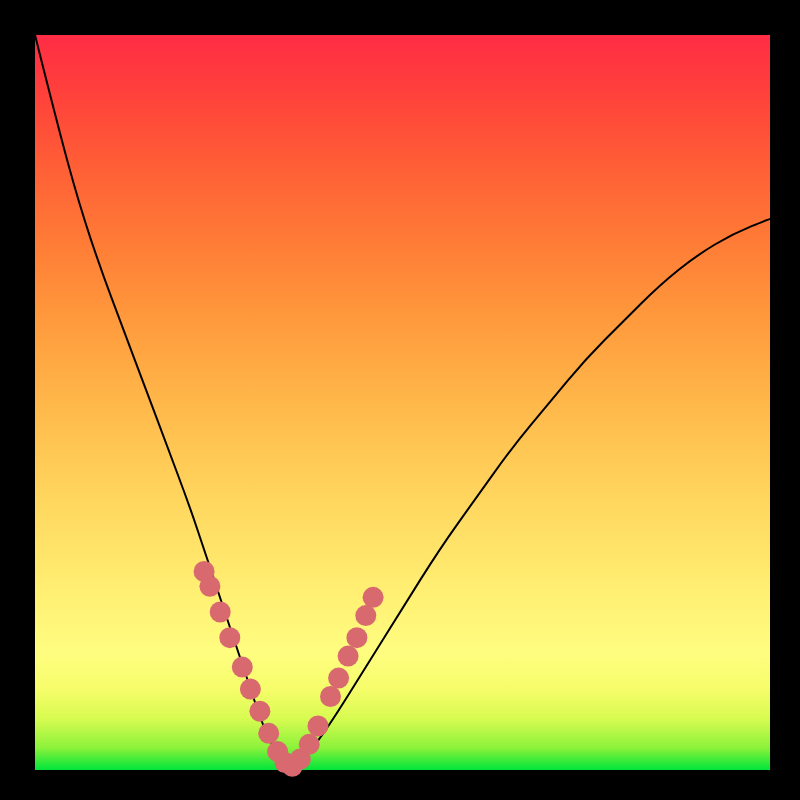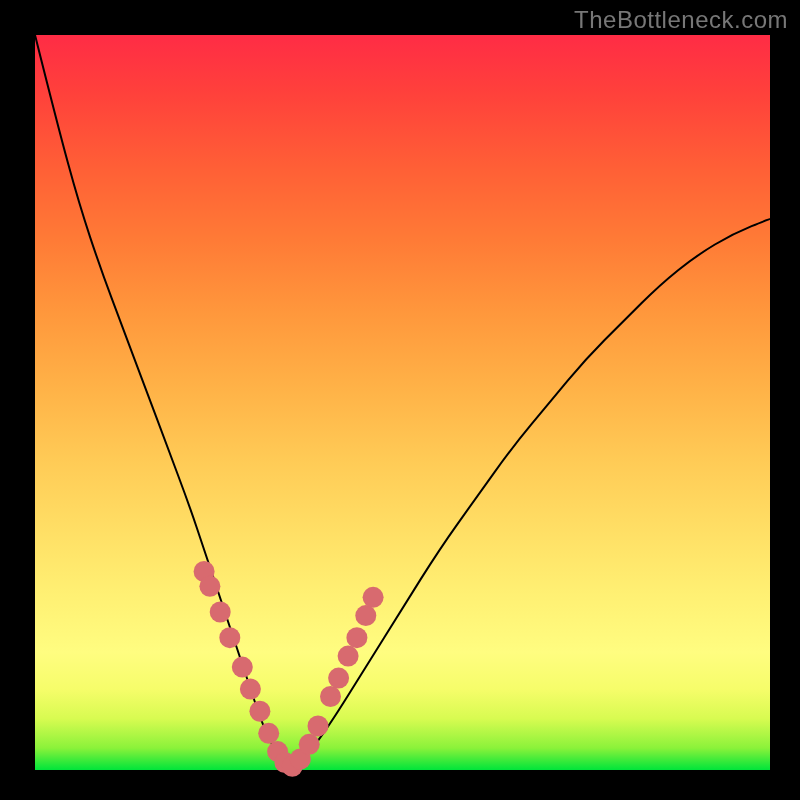--- a/index.html
+++ b/index.html
@@ -99,14 +99,13 @@
           <circle cx="283.0" cy="690.9" r="10.5" class="dot"></circle>
           <circle cx="295.5" cy="661.5" r="10.5" class="dot"></circle>
           <circle cx="303.6" cy="643.1" r="10.5" class="dot"></circle>
           <circle cx="313.1" cy="621.1" r="10.5" class="dot"></circle>
           <circle cx="321.9" cy="602.7" r="10.5" class="dot"></circle>
           <circle cx="330.8" cy="580.6" r="10.5" class="dot"></circle>
           <circle cx="338.1" cy="562.3" r="10.5" class="dot"></circle>
         </g>
     </svg>
   </div>
-  <div class="watermark">TheBottleneck.com</div>
 </div>
 
 </body></html>

